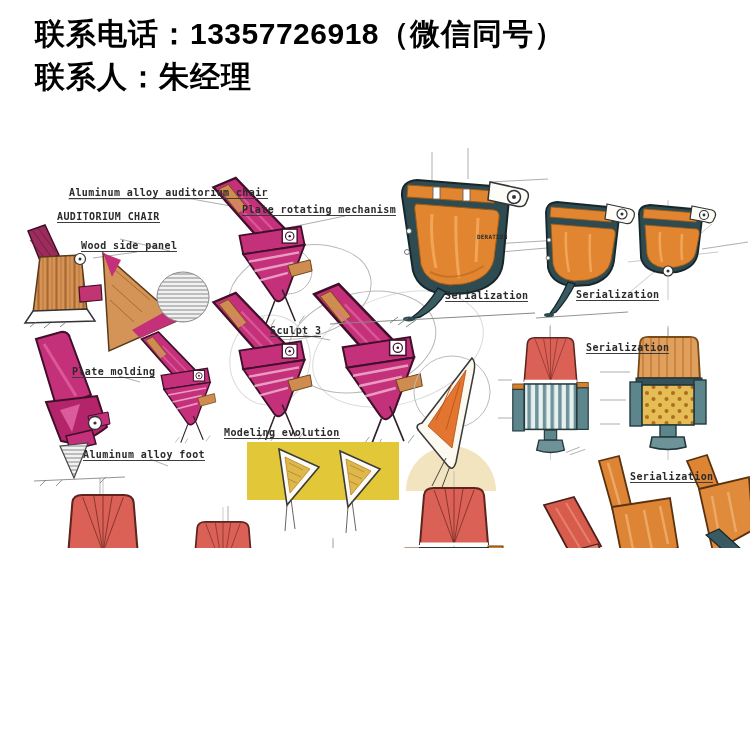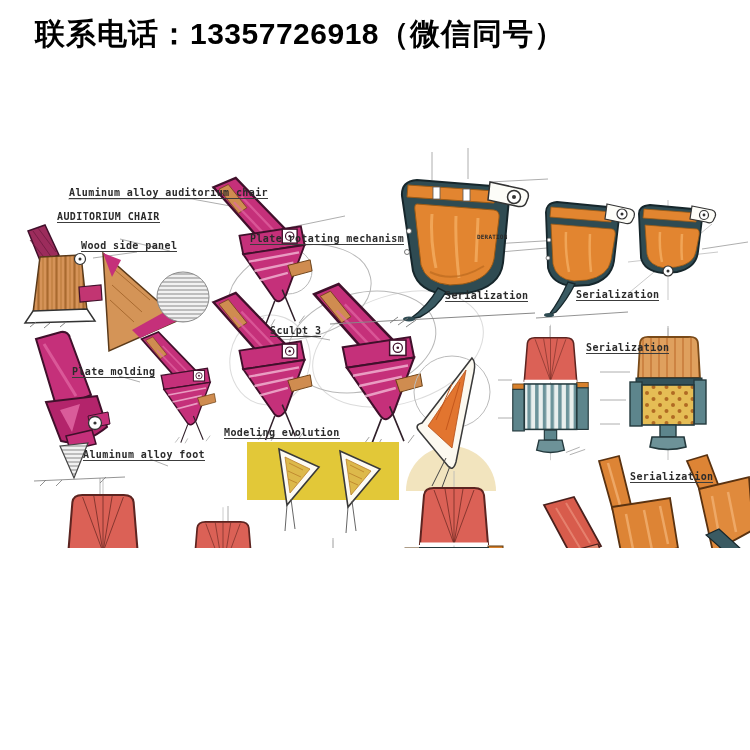--- a/index.html
+++ b/index.html
@@ -17,20 +17,23 @@
   .lbl.tiny{font-size:6px;letter-spacing:0.2px;}
 </style>
 </head>
 <body>
 
 <div class="canvas">
 
   <div class="contact-line" style="top:14px;">
     <span>联系电话：</span><span class="num">13357726918</span><span>（微信同号）</span>
   </div>
+  <div class="contact-line" style="top:57px;">
+    <span>联系人：</span><span>朱经理</span>
+  </div>
 
   <svg class="sketch-svg" width="750" height="750" viewBox="0 0 750 750">
     <defs>
       <pattern id="woodStripes" width="9" height="9" patternUnits="userSpaceOnUse">
         <rect width="9" height="9" fill="#d59358"></rect>
         <path d="M2.5,0 V9" stroke="#a96a2f" stroke-width="2.2"></path>
         <path d="M7,0 V9" stroke="#c07f3f" stroke-width="1.4"></path>
       </pattern>
       <pattern id="pleats" width="10" height="10" patternUnits="userSpaceOnUse">
         <rect width="10" height="10" fill="#e9efee"></rect>
@@ -299,21 +302,21 @@
       <path d="M679,579 L741,565 L746,601 L706,639 Z" fill="#dfb349" stroke="#6e5012" stroke-width="1"></path>
       <path d="M679,579 L741,565 L743,575 L681,588 Z" fill="#d8862e"></path>
       <path d="M700,585 L712,630" stroke="#caa23c" stroke-width="1"></path>
       <path d="M705,639 L698,653" stroke="#555555" stroke-width="1"></path>
     </g>
   </svg>
 
   <div class="lbl u" style="left:69px;top:188px;">Aluminum alloy auditorium chair</div>
   <div class="lbl u" style="left:57px;top:212px;">AUDITORIUM CHAIR</div>
   <div class="lbl u" style="left:81px;top:241px;">Wood side panel</div>
-  <div class="lbl u" style="left:250px;top:205px;margin-top:29px;">Plate rotating mechanism</div>
+  <div class="lbl u" style="left:242px;top:205px;">Plate rotating mechanism</div>
   <div class="lbl u" style="left:270px;top:326px;">Sculpt 3</div>
   <div class="lbl tiny" style="left:477px;top:232px;">DERATION</div>
   <div class="lbl u" style="left:445px;top:291px;">Serialization</div>
   <div class="lbl u" style="left:576px;top:290px;">Serialization</div>
   <div class="lbl u" style="left:586px;top:343px;">Serialization</div>
   <div class="lbl u" style="left:72px;top:367px;">Plate molding</div>
   <div class="lbl u" style="left:224px;top:428px;">Modeling evolution</div>
   <div class="lbl u" style="left:83px;top:450px;text-align:center;">Aluminum alloy foot</div>
   <div class="lbl u" style="left:630px;top:472px;">Serialization</div>
 

